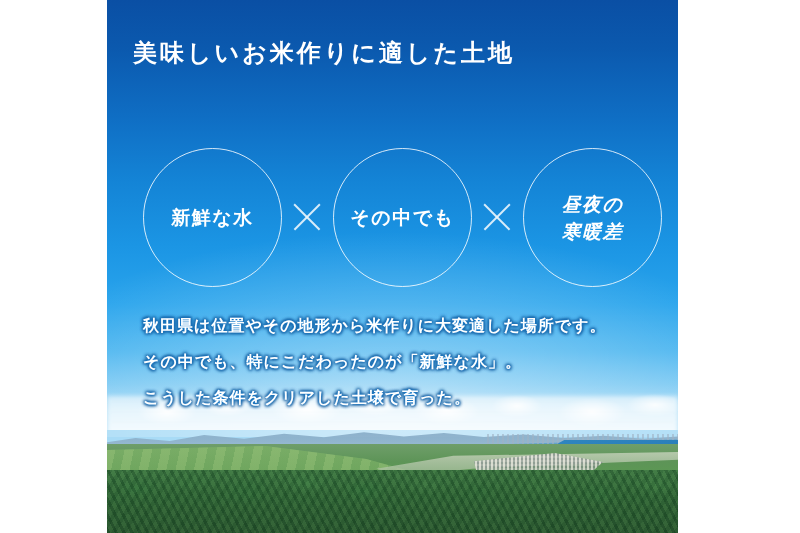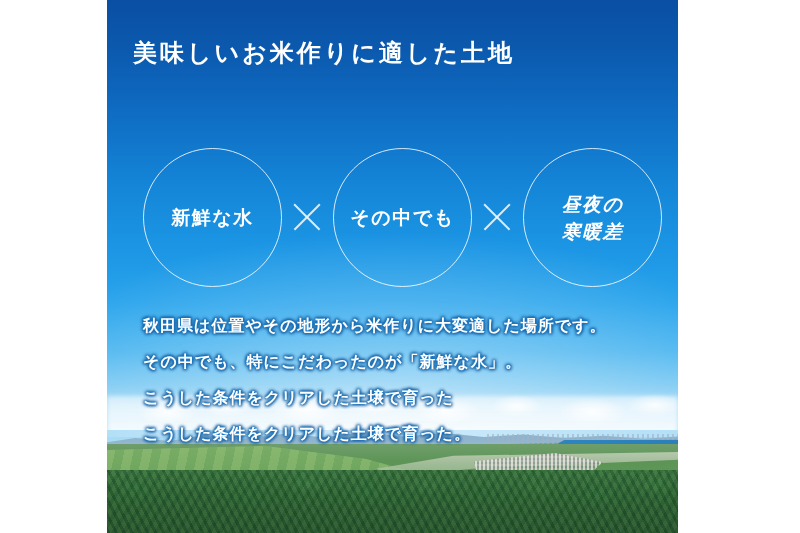--- a/index.html
+++ b/index.html
@@ -284,18 +284,17 @@
           <span style="display:block">昼夜の</span>
           <span style="display:block">寒暖差</span>
         </span>
       </div>
 
     </div>
 
     <div class="body-copy">
       <div>秋田県は位置やその地形から米作りに大変適した場所です。</div>
       <div>その中でも、特にこだわったのが「新鮮な水」。</div>
-      <div>こうした条件をクリアした土壌で育った</div>
       <div>こうした条件をクリアした土壌で育った。</div>
     </div>
 
   </div>
 </div>
 
 </body></html>

